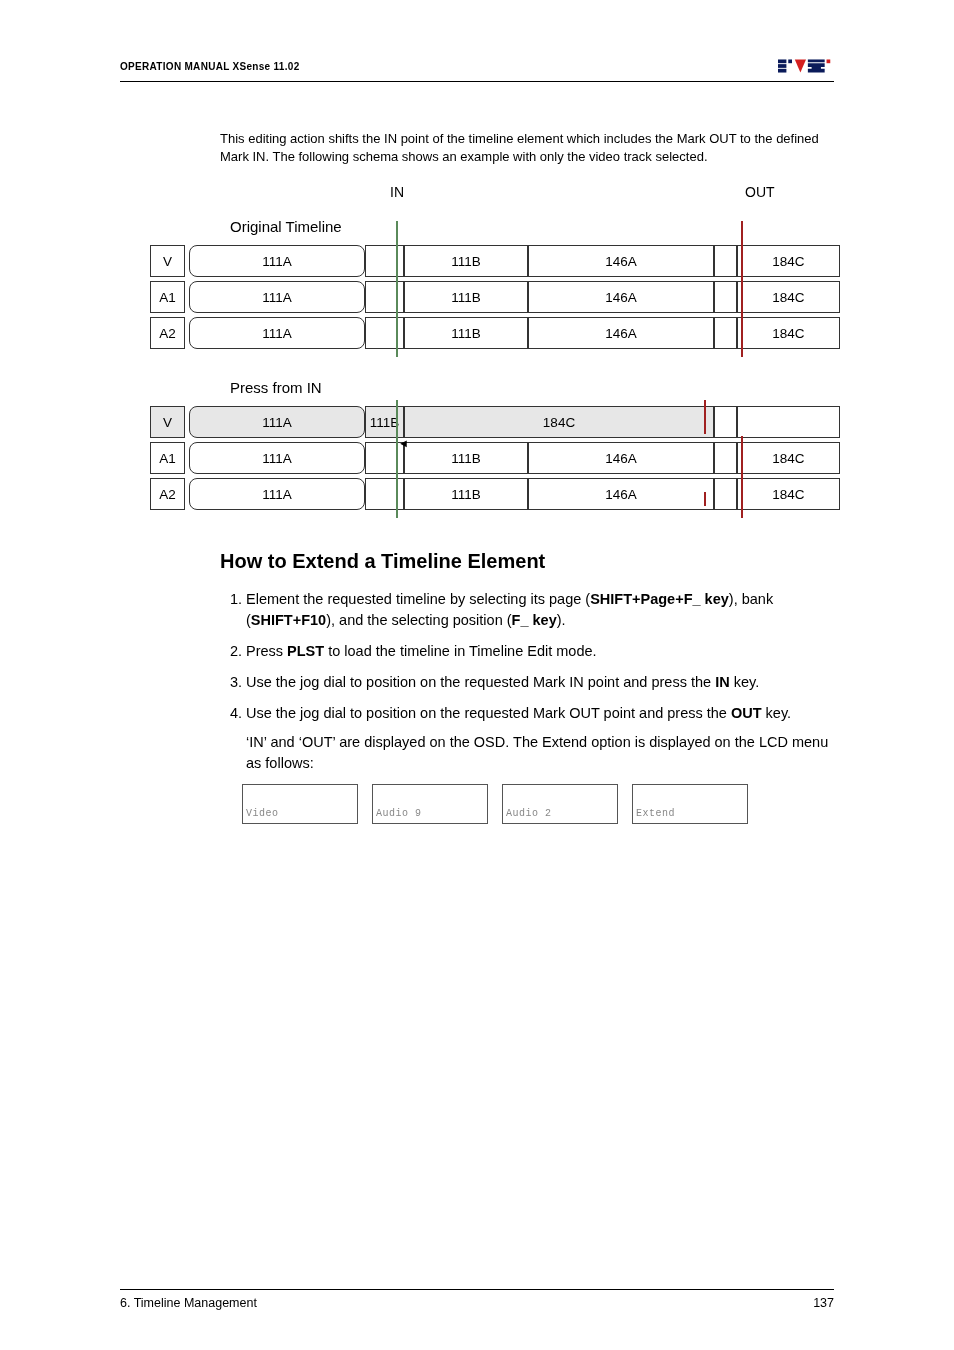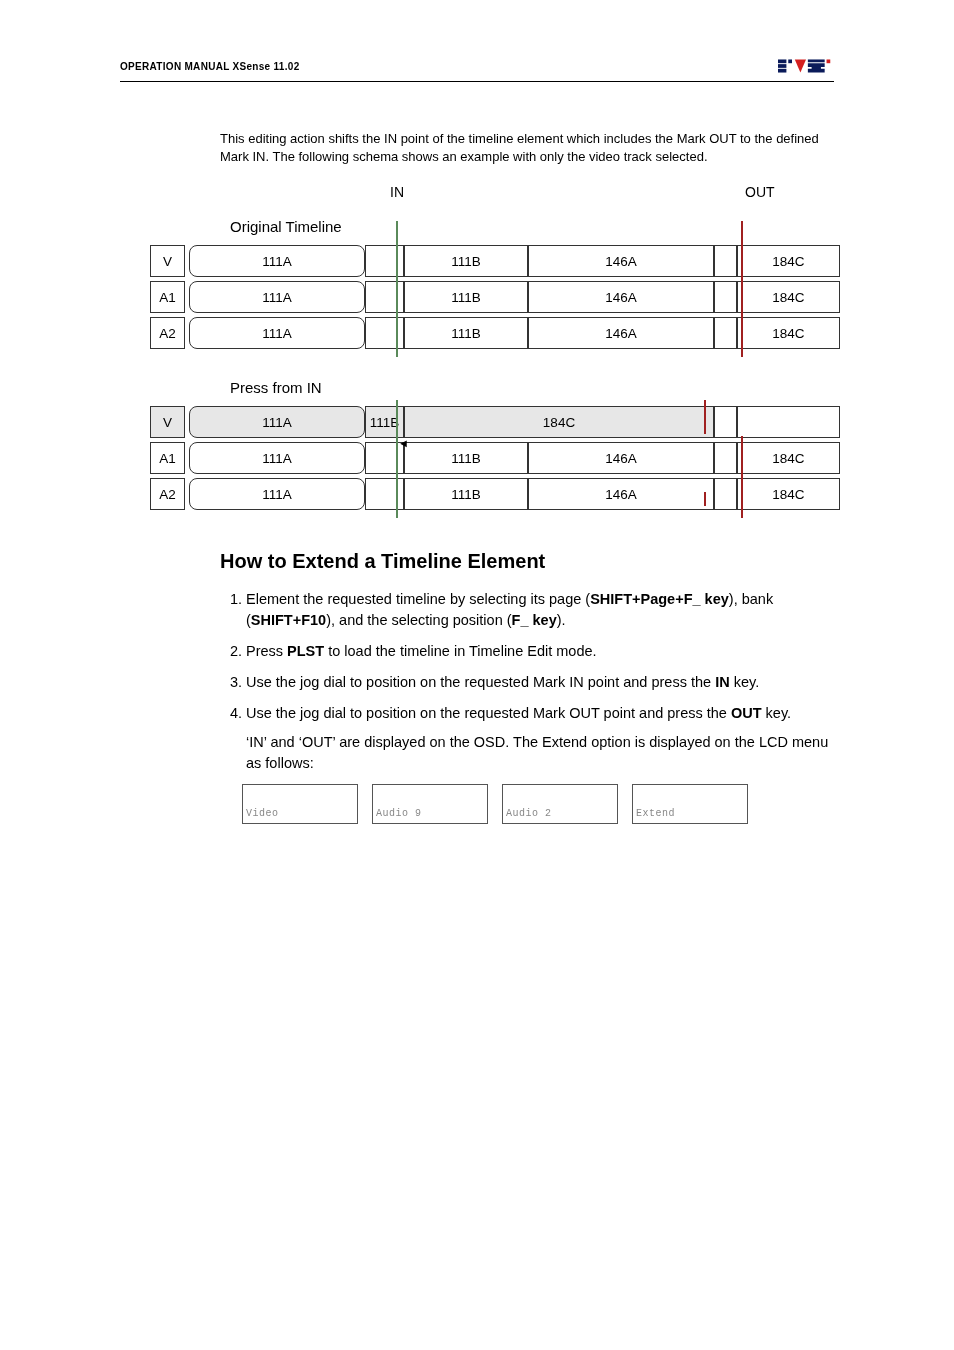--- a/index.html
+++ b/index.html
@@ -197,13 +197,17 @@
         <div class="lcd-wrap">
           <div class="lcd">Video</div>
           <div class="lcd">Audio 9</div>
           <div class="lcd">Audio 2</div>
           <div class="lcd">Extend</div>
         </div>
       </li>
     </ol>
   </div>
 
+  <div class="footer">
+    <div>6. Timeline Management</div>
+    <div>137</div>
+  </div>
 </div>
 
 </body></html>

